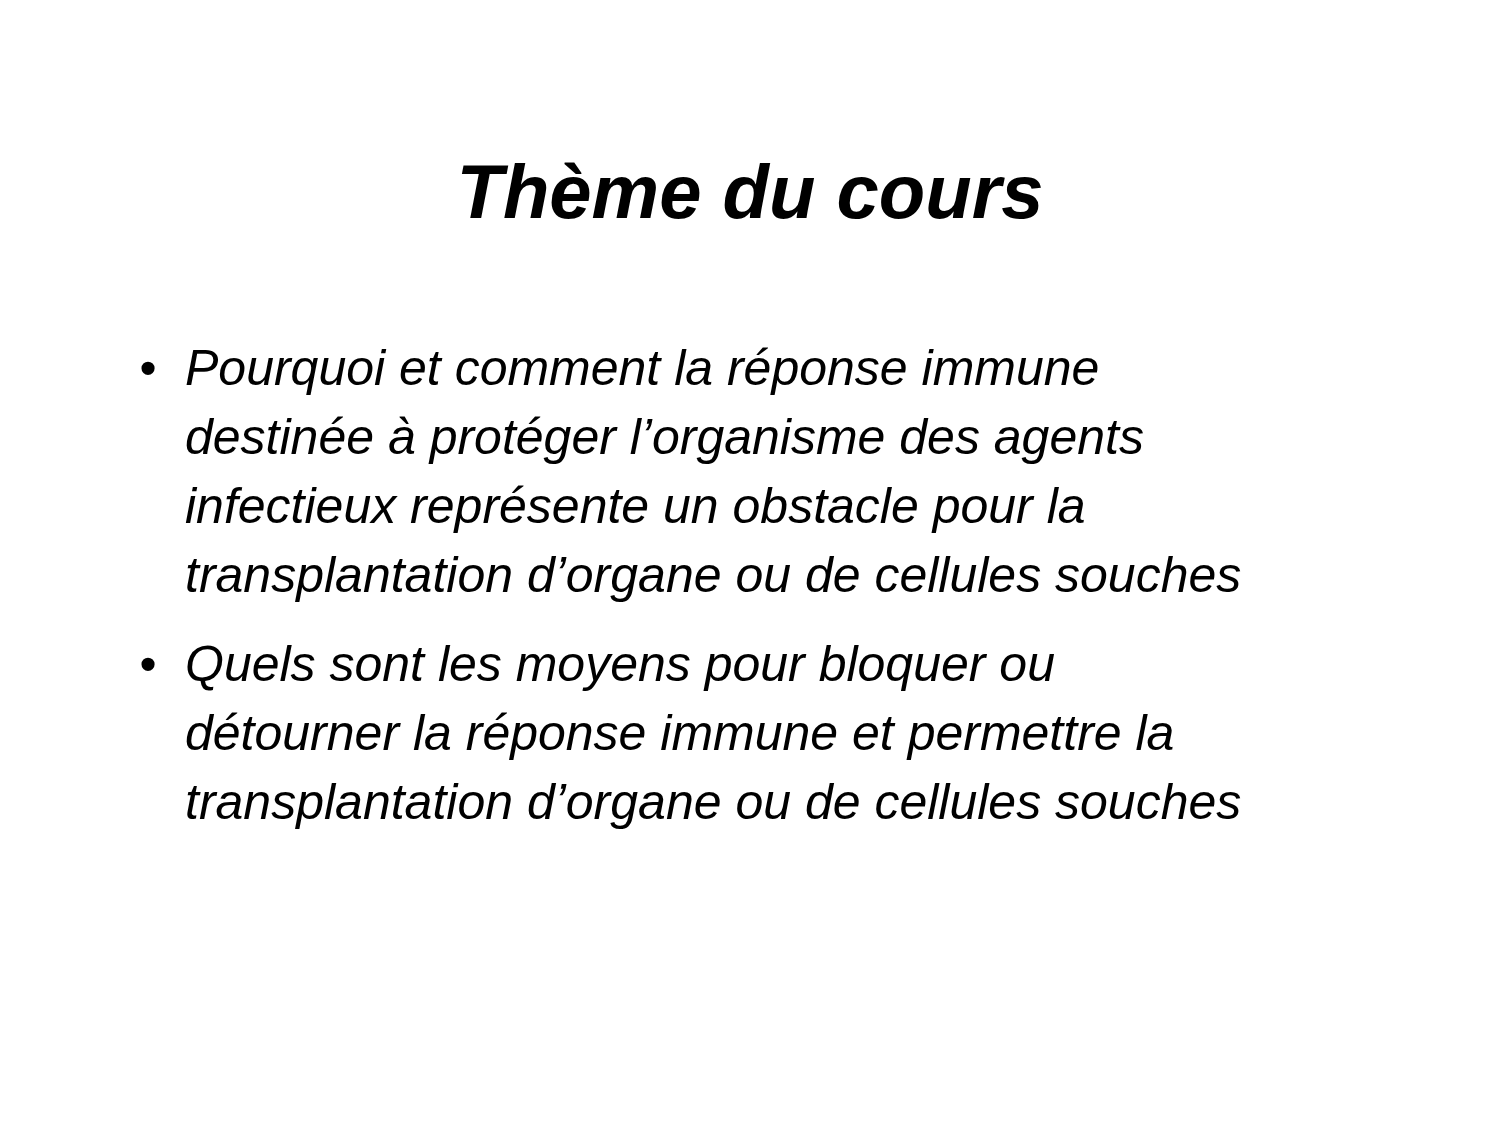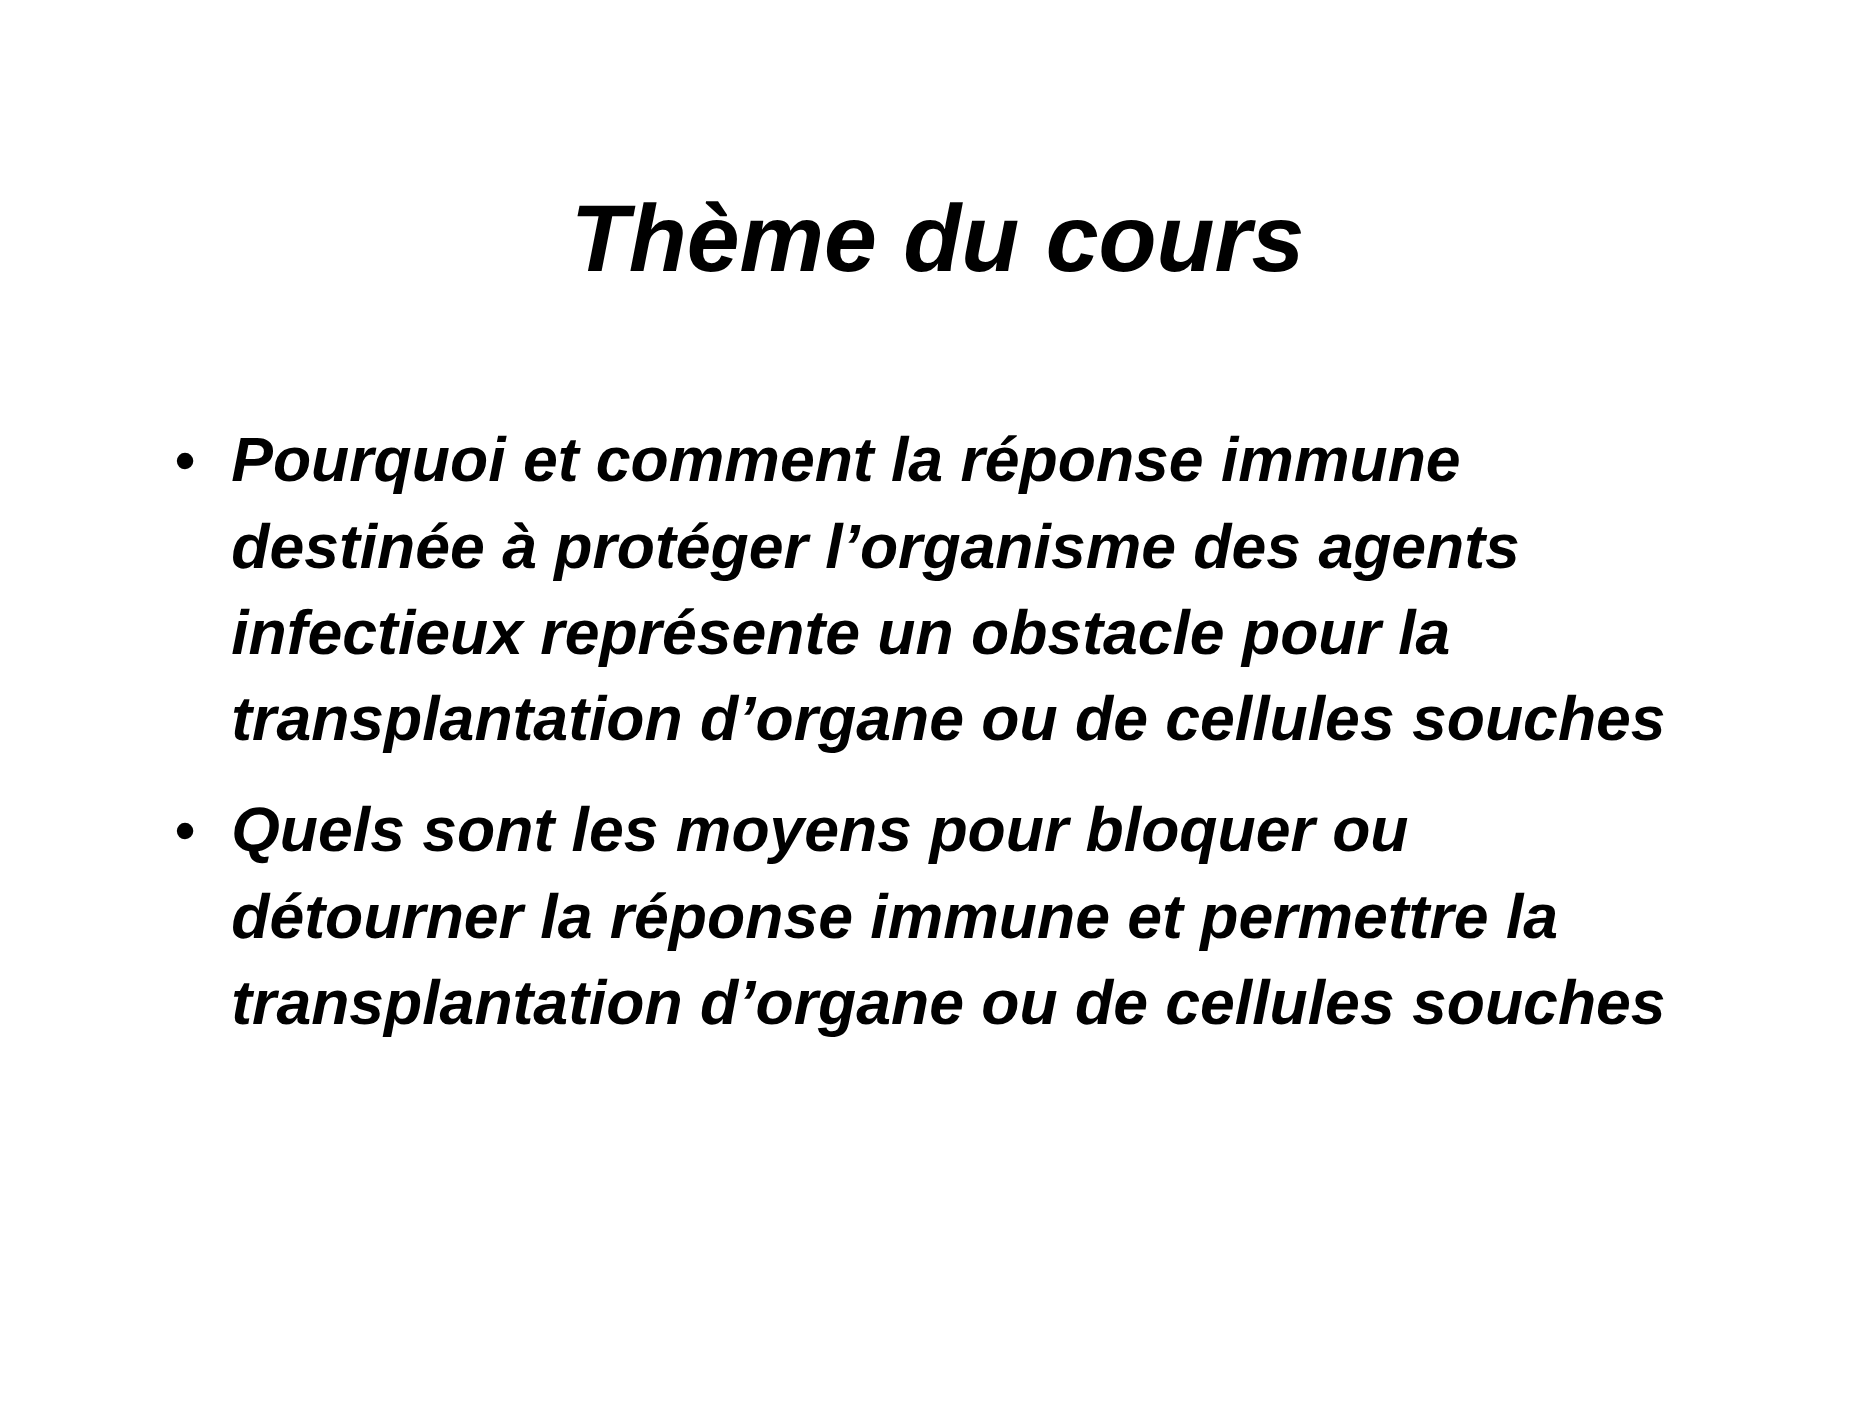--- a/index.html
+++ b/index.html
@@ -45,21 +45,21 @@
     flex: 0 0 45px;
     width: 45px;
     font-size: 46px;
     line-height: 69px;
     font-weight: bold;
     font-style: normal;
   }
   .bullet-text {
     font-size: 50px;
     line-height: 69px;
-    font-weight: bold;
+    font-weight: normal;
     font-style: italic;
     white-space: pre-line;
   }
 </style>
 </head>
 <body>
 
 <div class="slide">
 
   <h1 class="title">Thème du cours</h1>

